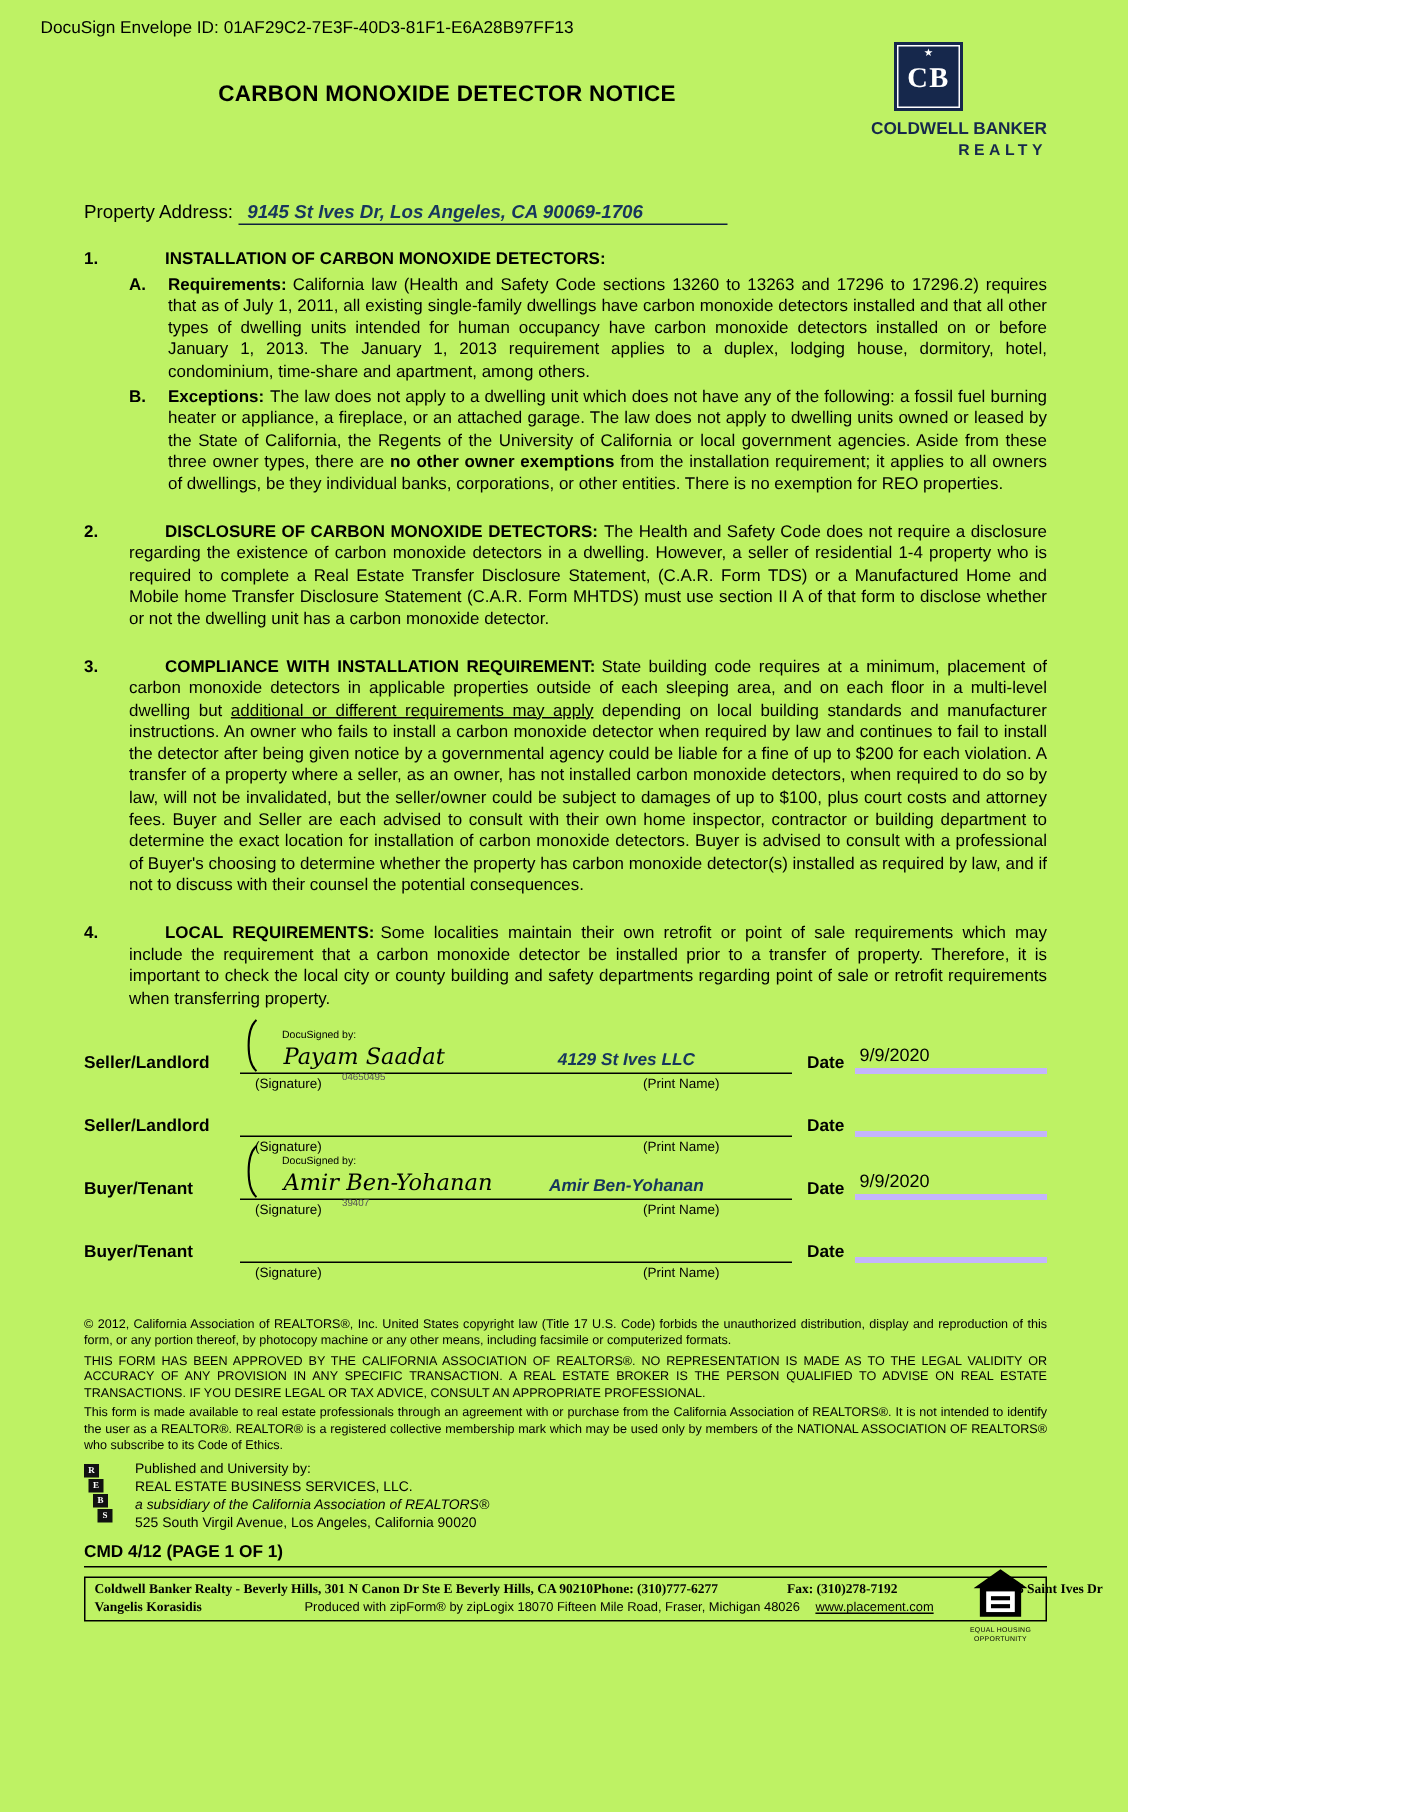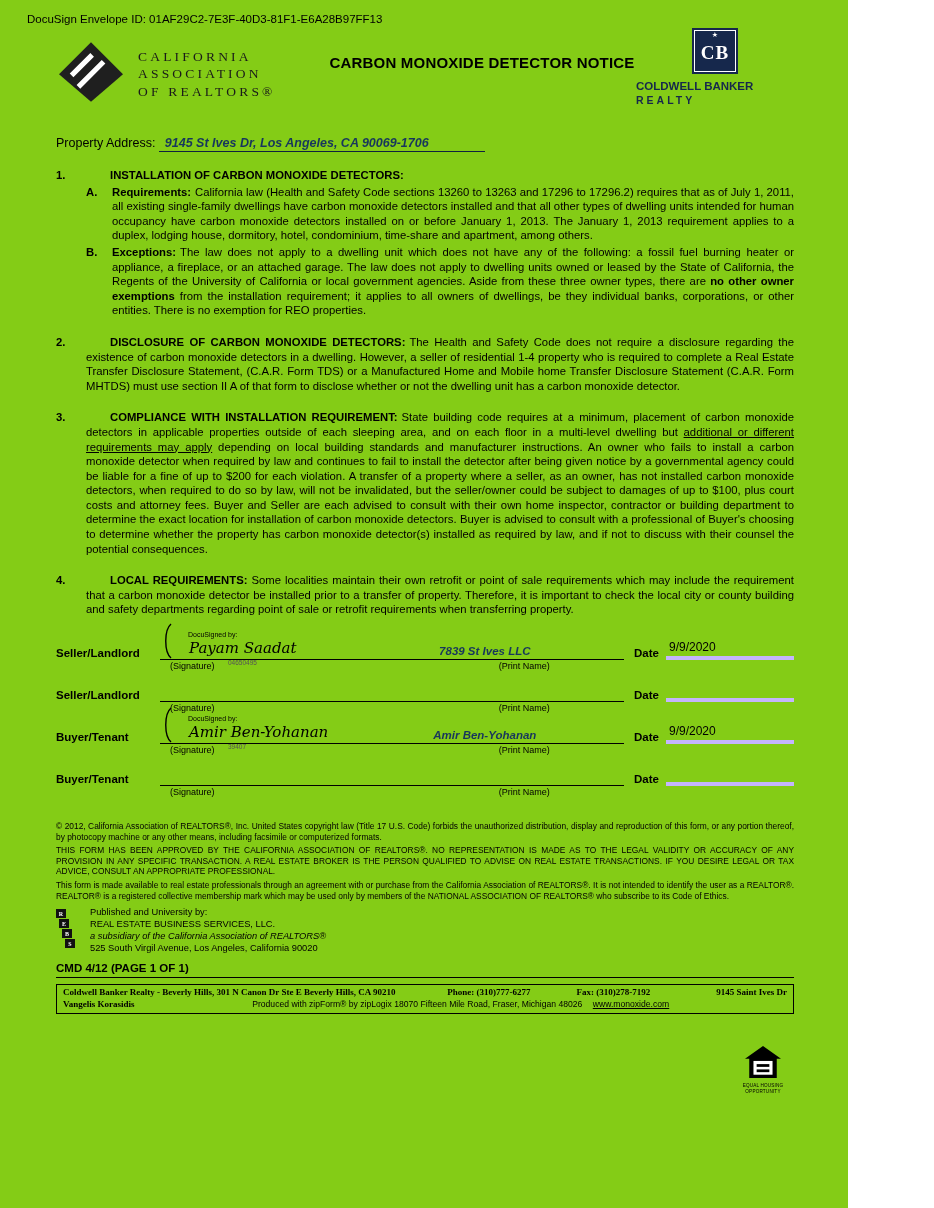--- a/index.html
+++ b/index.html
@@ -1,33 +1,33 @@
 <!DOCTYPE html>
 <html><head>
 <meta charset="utf-8">
 <style>
   * { box-sizing: border-box; }
   html,body { margin:0; padding:0; background:#ffffff; }
   .page {
-    width:848px; height:1208px; position:relative; overflow:hidden;
-    background:#84cc16; color:#000;
+    width:752px; height:1208px; position:relative; overflow:hidden;
+    background:#bef264; color:#000;
     font-family:"Liberation Sans", sans-serif;
   }
   .content { padding:0 54px 0 56px; }
 
   .ds-envelope { position:absolute; top:13px; left:27px; font-size:11.5px; }
 
   
   .header { display:flex; align-items:flex-start; margin-top:40px; }
   .car-logo { display:flex; align-items:center; gap:12px; width:272px; }
   .car-text { font-family:"Liberation Serif", serif; font-size:13.5px; letter-spacing:3.2px; line-height:17.5px; color:#1a1a1a; white-space:nowrap; }
   .form-title-wrap { flex:1; text-align:center; padding-top:14px; }
   .form-title { font-size:15px; font-weight:bold; letter-spacing:0.2px; }
   .form-subtitle { font-size:11px; font-weight:bold; margin-top:3px; }
-  .brand { width:158px; text-align:left; margin-top:-12px; }
+  .brand { width:158px; text-align:right; margin-top:-12px; }
   .cb-box { width:46px; height:46px; margin:0 auto; background:#16284c; position:relative;
     display:flex; align-items:center; justify-content:center;
     box-shadow: inset 0 0 0 2px #16284c, inset 0 0 0 3px #ffffff; }
   .cb-text { color:#fff; font-family:"Liberation Serif", serif; font-size:19px; font-weight:bold; letter-spacing:1px; padding-top:4px; }
   .cb-star { position:absolute; top:3px; left:50%; transform:translateX(-50%); color:#fff; font-size:7px; }
   .brand-name { margin-top:6px; font-size:11.5px; font-weight:bold; color:#16284c; white-space:nowrap; }
   .brand-division { font-size:10.5px; font-weight:bold; color:#16284c; letter-spacing:3px; margin-top:2px; }
 
   
   .property { margin-top:28px; font-size:12.5px; }
@@ -102,33 +102,20 @@
 </head>
 <body>
 
 <div class="page">
 
   <div class="ds-envelope">DocuSign Envelope ID: 01AF29C2-7E3F-40D3-81F1-E6A28B97FF13</div>
 
   <div class="content">
 
     <div class="header">
-      <div class="car-logo">
-        <span>
-          <svg width="70" height="64" viewBox="0 0 60 56">
-            <polygon points="30,2 58,30 30,54 2,30" fill="#1f1f1f"></polygon>
-            <path d="M13 31 L31 13 M19 41 L41 19" stroke="#fff" stroke-width="4.5" fill="none"></path>
-          </svg>
-        </span>
-        <div class="car-text">
-          <div>CALIFORNIA</div>
-          <div>ASSOCIATION</div>
-          <div>OF REALTORS®</div>
-        </div>
-      </div>
       <div class="form-title-wrap">
         <div class="form-title">CARBON MONOXIDE DETECTOR NOTICE</div>
       </div>
       <div class="brand">
         <div class="cb-box">
           <span class="cb-star">★</span>
           <span class="cb-text">CB</span>
         </div>
         <div class="brand-name">COLDWELL BANKER</div>
         <div class="brand-division">REALTY</div>
@@ -182,21 +169,21 @@
             <div class="ds-stamp">
               <svg class="ds-bracket" width="10" height="36" viewBox="0 0 10 36">
                   <path d="M9 1 C2 7 2 29 9 35" fill="none" stroke="#000" stroke-width="1.4"></path>
                 </svg>
               <div>
                 <div class="ds-label">DocuSigned by:</div>
                 <div class="ds-sig">Payam Saadat</div>
               </div>
               <div class="ds-id">04650495</div>
             </div>
-            <span class="print-name">7839 St Ives LLC</span>
+            <span class="print-name">4129 St Ives LLC</span>
           </div>
           <div class="date-label">Date</div>
           <div class="date-line">
             <span class="date-value">9/9/2020</span>
           </div>
         </div>
         <div class="caption-row">
           <span class="cap-sig">(Signature)</span>
           <span class="cap-print">(Print Name)</span>
         </div>
@@ -285,21 +272,21 @@
       <div class="bb-row1">
         <span>Coldwell Banker Realty - Beverly Hills, 301 N Canon Dr Ste E Beverly Hills, CA 90210</span>
         <span class="bb-phone">Phone: (310)777-6277</span>
         <span class="bb-fax">Fax: (310)278-7192</span>
         <span class="bb-ref">9145 Saint Ives Dr</span>
       </div>
       <div class="bb-row2">
         <span>Vangelis Korasidis</span>
         <span class="bb-produced">
           <span>Produced with zipForm® by zipLogix  18070 Fifteen Mile Road, Fraser, Michigan 48026</span>
-          <span class="bb-website">www.monoxide.com</span>
+          <span class="bb-website">www.placement.com</span>
         </span>
       </div>
     </div>
 
   </div>
 
   <div class="eho">
     <svg width="36" height="32" viewBox="0 0 34 30">
       <path d="M17 0 L34 12 L30 12 L30 30 L4 30 L4 12 L0 12 Z" fill="#000"></path>
       <rect x="8" y="14" width="18" height="13" fill="#fff"></rect>

